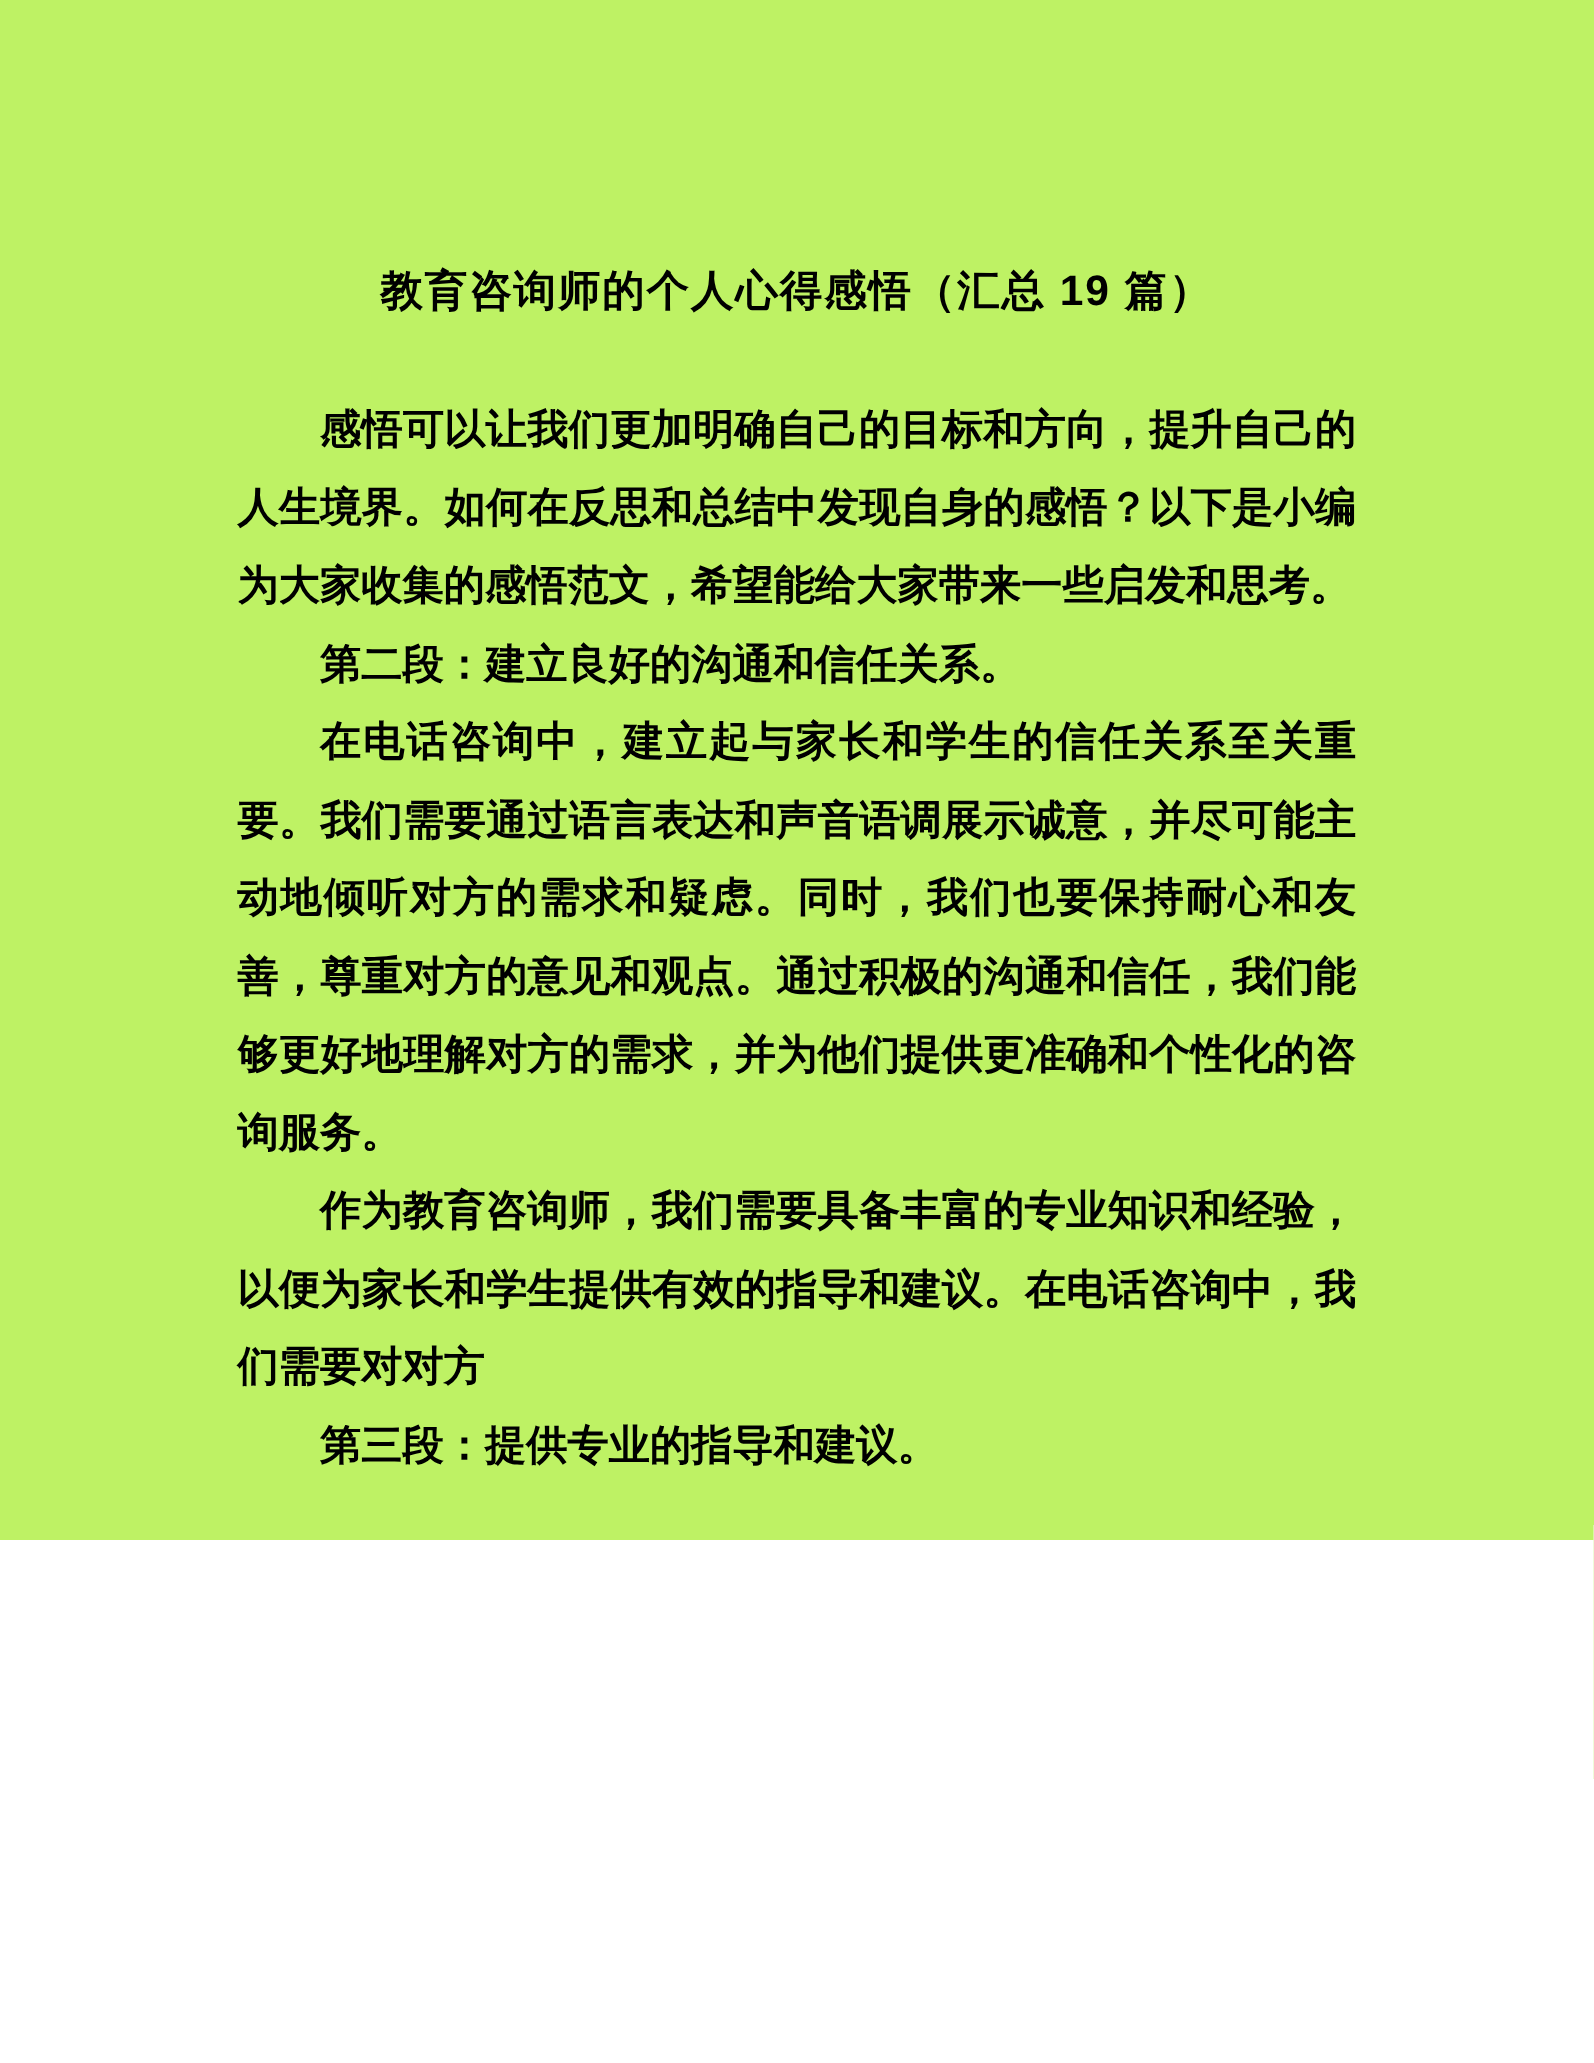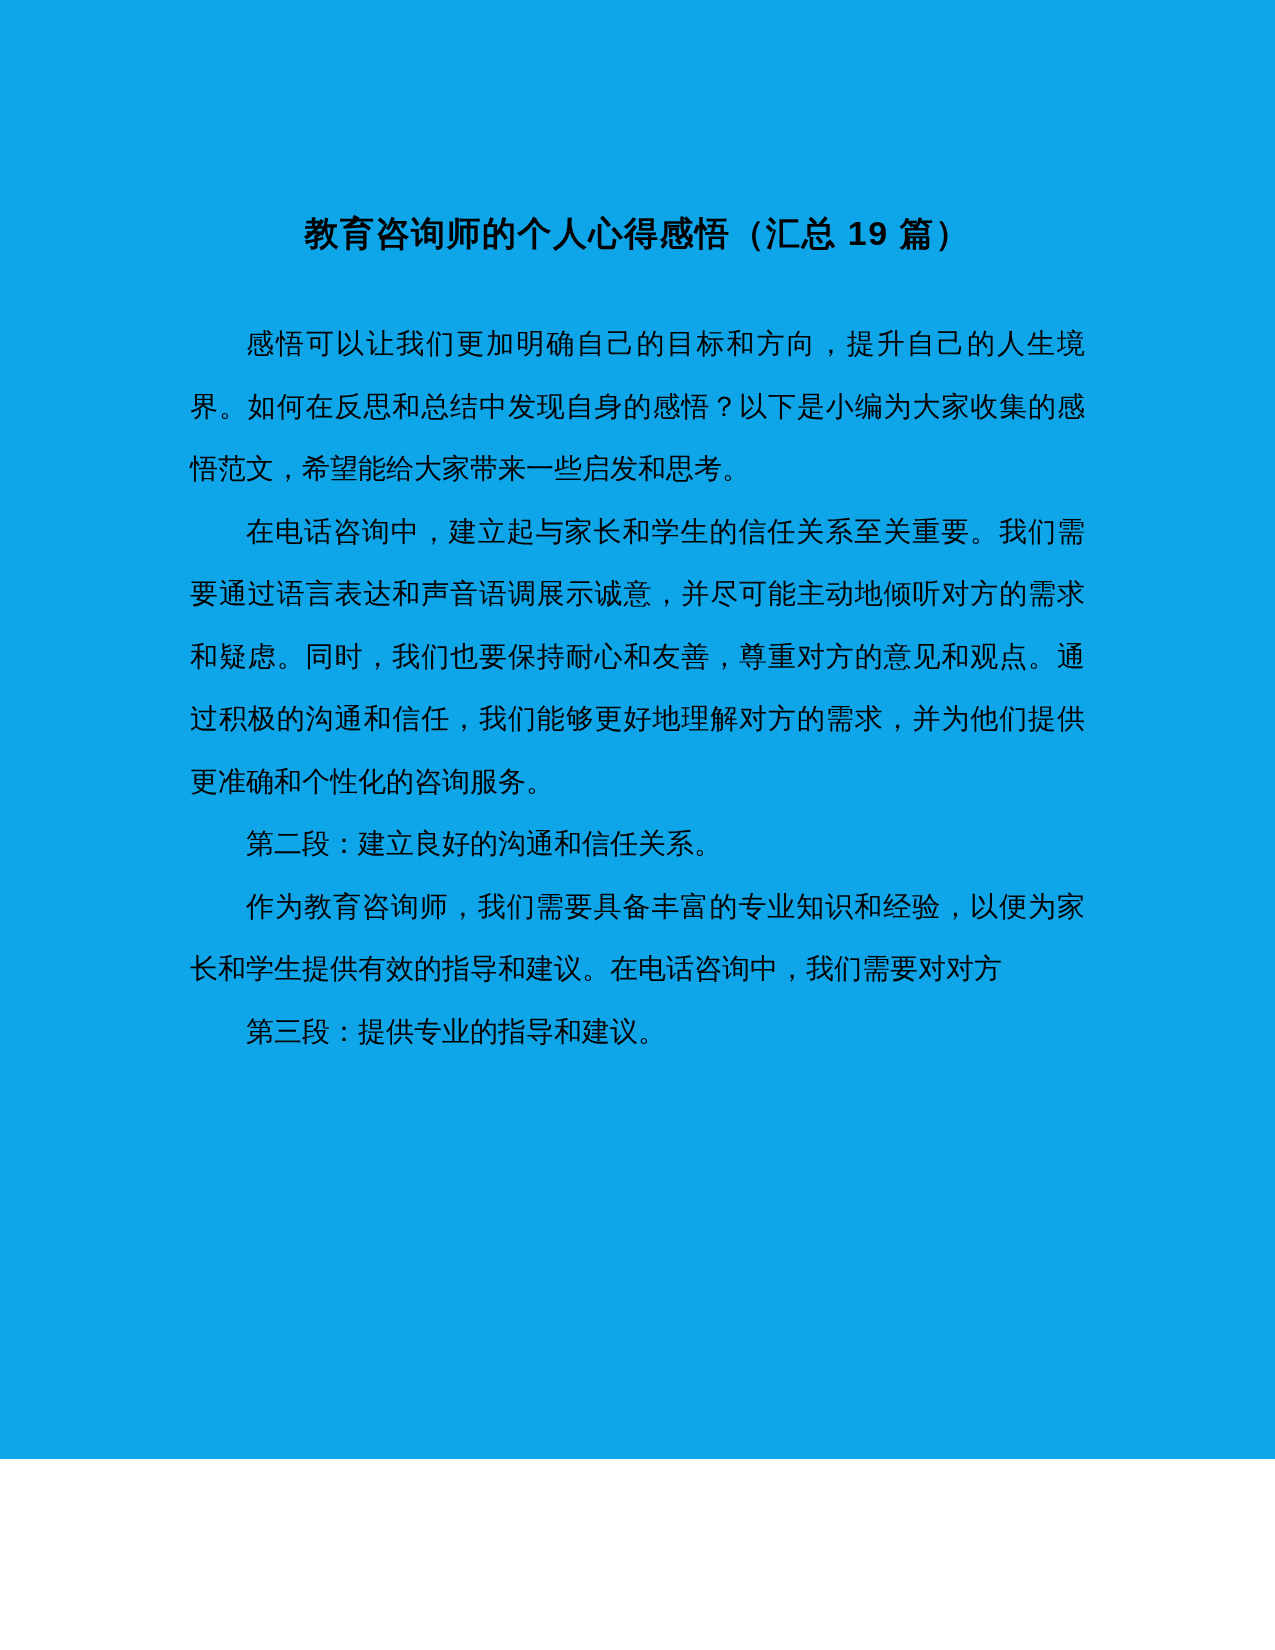--- a/index.html
+++ b/index.html
@@ -3,23 +3,23 @@
 <meta charset="utf-8">
 <style>
   html, body {
     margin: 0;
     padding: 0;
     background: #ffffff;
   }
   .page {
     position: relative;
     width: 1275px;
-    height: 1459px;
+    height: 1232px;
     margin: 0 auto;
-    background: #0ea5e9;
+    background: #bef264;
     box-sizing: border-box;
     padding: 215px 190px 0 190px;
     overflow: hidden;
     color: #000000;
     font-family: "Liberation Serif", serif;
   }
   .doc-title {
     margin: 0;
     font-size: 34px;
     font-weight: bold;
@@ -28,34 +28,34 @@
     letter-spacing: 1.5px;
     white-space: nowrap;
     color: #000000;
     font-family: "Liberation Sans", sans-serif;
   }
   .doc-body {
     margin-top: 62px;
   }
   .doc-body p {
     margin: 0;
-    font-size: 28px;
-    font-weight: normal;
+    font-size: 33px;
+    font-weight: bold;
     line-height: 62.5px;
     text-align: justify;
     text-indent: 2em;
     color: #000000;
     font-family: "Liberation Serif", serif;
   }
 </style>
 </head>
 <body>
 
 <div class="page">
   <h1 class="doc-title">教育咨询师的个人心得感悟（汇总 19 篇）</h1>
   <div class="doc-body" id="paragraphs">
       <p class="para body">感悟可以让我们更加明确自己的目标和方向，提升自己的人生境界。如何在反思和总结中发现自身的感悟？以下是小编为大家收集的感悟范文，希望能给大家带来一些启发和思考。</p>
+      <p class="para section-heading">第二段：建立良好的沟通和信任关系。</p>
       <p class="para body">在电话咨询中，建立起与家长和学生的信任关系至关重要。我们需要通过语言表达和声音语调展示诚意，并尽可能主动地倾听对方的需求和疑虑。同时，我们也要保持耐心和友善，尊重对方的意见和观点。通过积极的沟通和信任，我们能够更好地理解对方的需求，并为他们提供更准确和个性化的咨询服务。</p>
-      <p class="para section-heading">第二段：建立良好的沟通和信任关系。</p>
       <p class="para body">作为教育咨询师，我们需要具备丰富的专业知识和经验，以便为家长和学生提供有效的指导和建议。在电话咨询中，我们需要对对方</p>
       <p class="para section-heading">第三段：提供专业的指导和建议。</p>
     </div>
 </div>
 
 </body></html>

